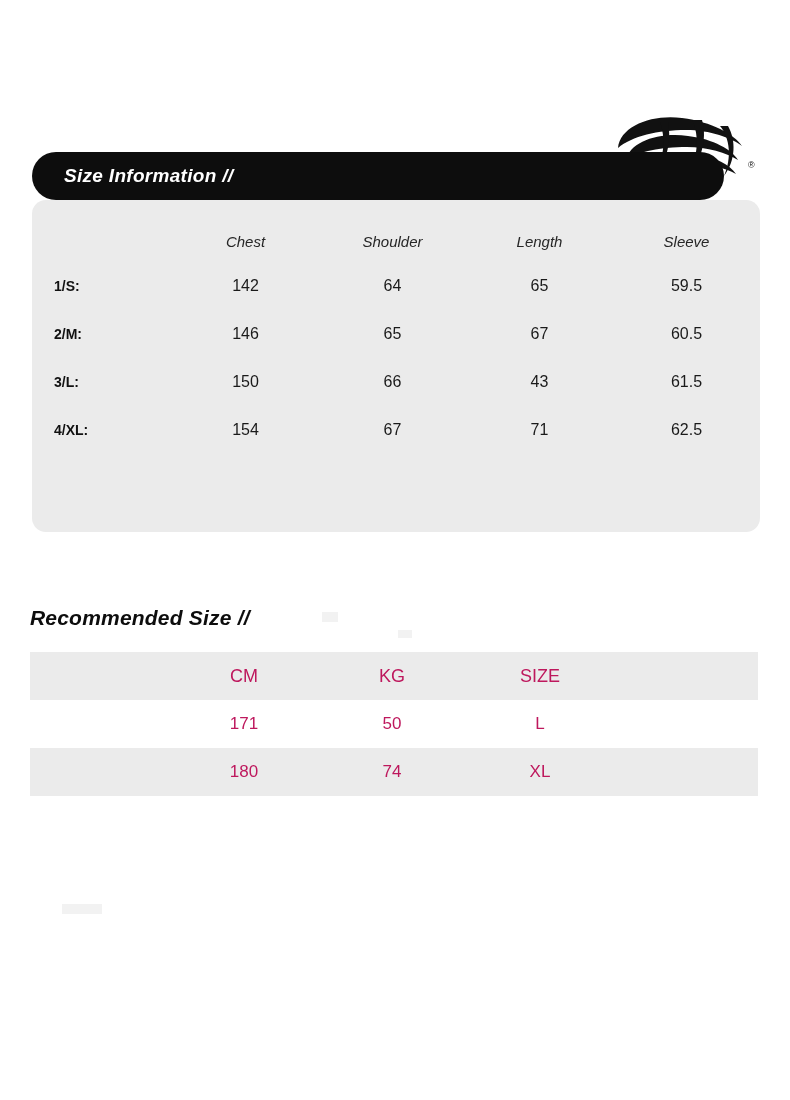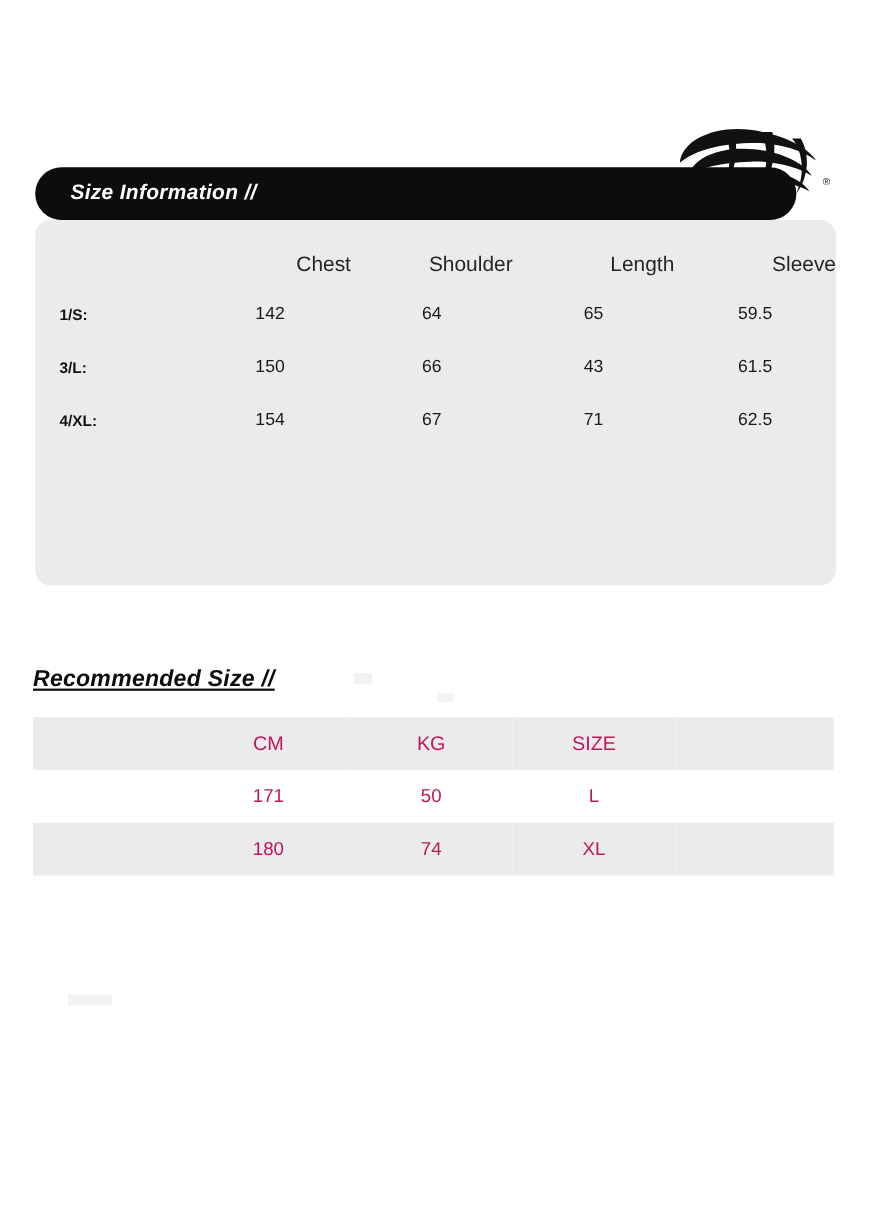--- a/index.html
+++ b/index.html
@@ -72,24 +72,25 @@
     width: 728px;
     border-collapse: collapse;
     table-layout: fixed;
   }
   table.size-table td, table.size-table th {
     padding: 0;
     border: none;
   }
   table.size-table th {
     font-weight: normal;
-    font-size: 19px;
+    font-size: 15px;
     color: #262626;
     height: 42px;
-    text-align: right;
+    text-align: center;
+    font-style: italic;
   }
   table.size-table tbody td {
     height: 48px;
     font-size: 16px;
     color: #1a1a1a;
     text-align: center;
   }
   table.size-table tbody td.rowlabel {
     font-size: 14px;
     font-weight: bold;
@@ -104,21 +105,20 @@
   .rec-title {
     position: absolute;
     top: 606px;
     left: 30px;
     font-size: 21px;
     font-weight: bold;
     font-style: italic;
     color: #0d0d0d;
     letter-spacing: 0.2px;
     white-space: nowrap;
-    text-decoration: underline;
   }
 
   
   table.rec-table {
     position: absolute;
     top: 652px;
     left: 30px;
     width: 728px;
     border-collapse: collapse;
     table-layout: fixed;
@@ -198,20 +198,27 @@
     </thead>
     <tbody>
       <tr>
         <td class="rowlabel">1/S:</td>
         <td>142</td>
         <td>64</td>
         <td>65</td>
         <td>59.5</td>
       </tr>
       <tr>
+        <td class="rowlabel">2/M:</td>
+        <td>146</td>
+        <td>65</td>
+        <td>67</td>
+        <td>60.5</td>
+      </tr>
+      <tr>
         <td class="rowlabel">3/L:</td>
         <td>150</td>
         <td>66</td>
         <td>43</td>
         <td>61.5</td>
       </tr>
       <tr>
         <td class="rowlabel">4/XL:</td>
         <td>154</td>
         <td>67</td>

